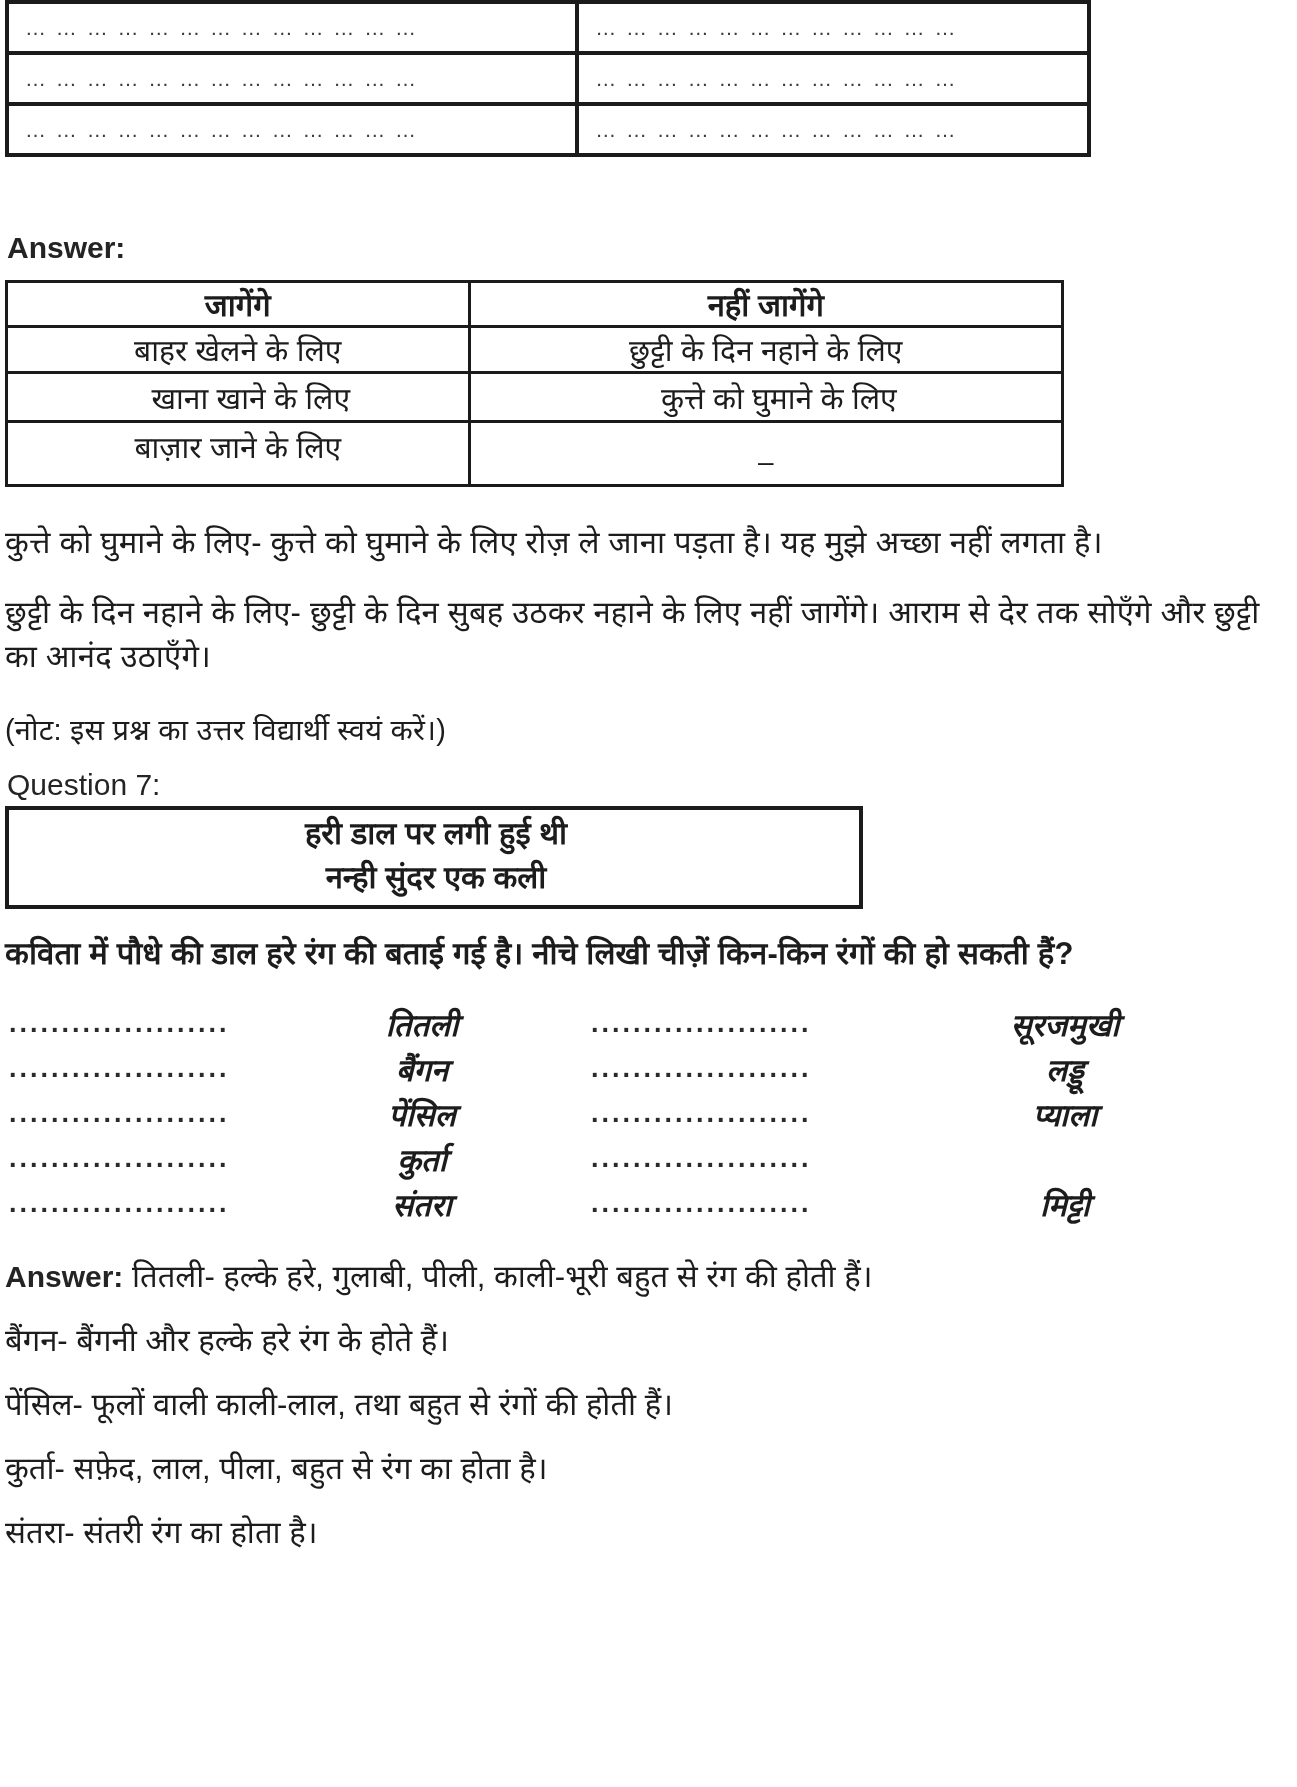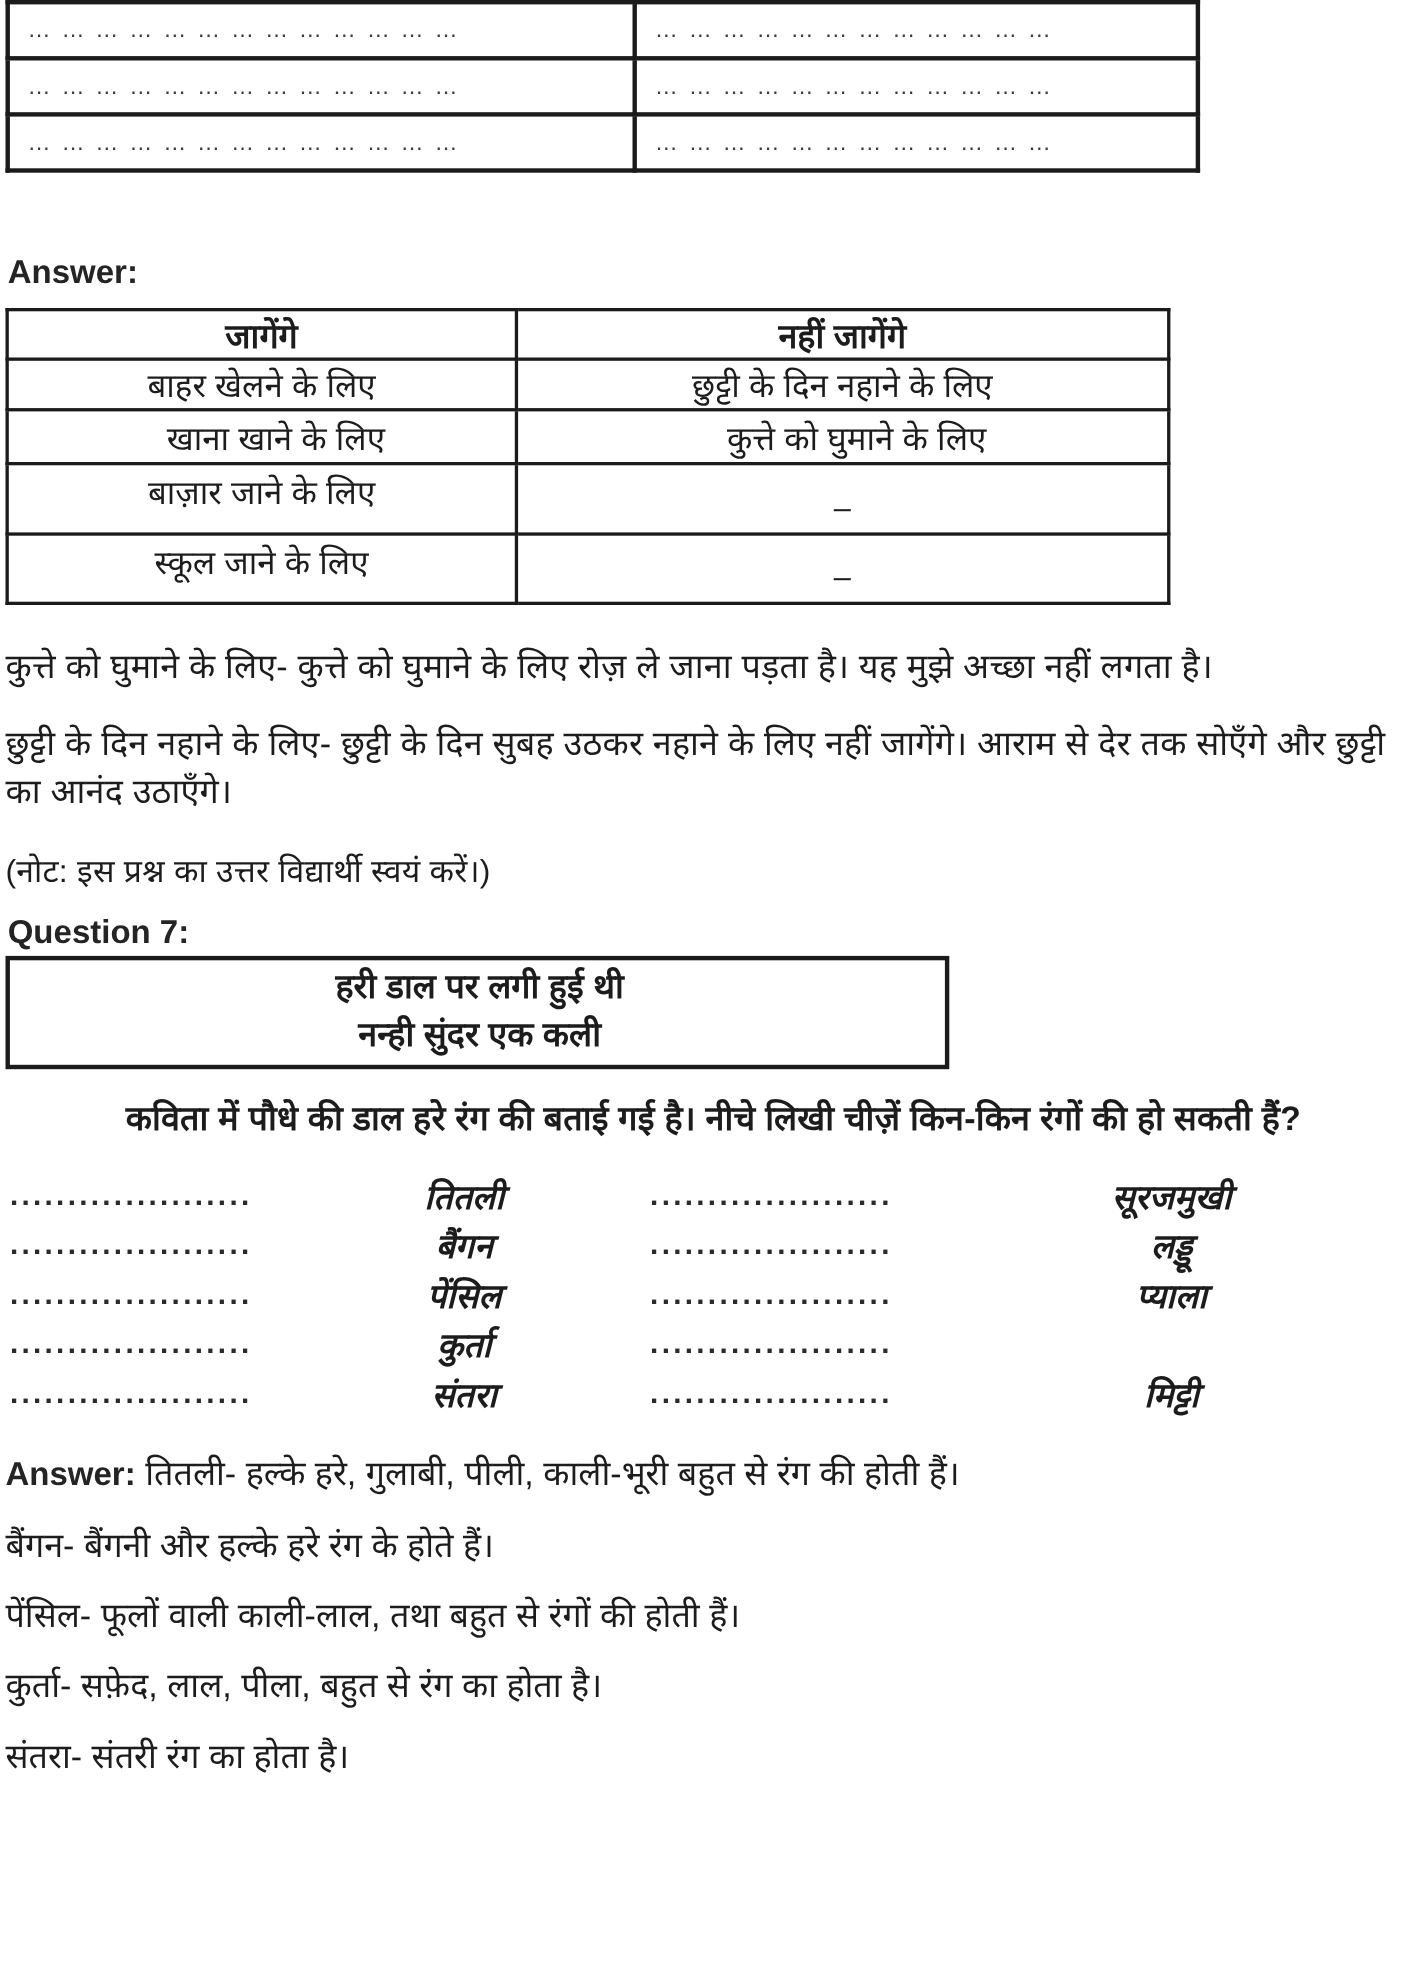--- a/index.html
+++ b/index.html
@@ -38,21 +38,21 @@
     margin: 76px 0 0 2px;
     font-size: 30px;
     line-height: 30px;
     font-weight: bold;
     color: #242424;
   }
   .q-heading {
     margin: 19px 0 0 2px;
     font-size: 30px;
     line-height: 30px;
-    font-weight: bold;
+    font-weight: normal;
     color: #242424;
   }
 
   
   .wake-table {
     margin-top: 17px;
     width: 1059px;
     border-collapse: collapse;
     table-layout: fixed;
     font-size: 30px;
@@ -91,21 +91,20 @@
     font-weight: bold;
     font-size: 31px;
     line-height: 1.4;
     padding: 2px 0 6px 4px;
   }
 
   .prompt {
     margin-top: 23px;
     width: 1287px;
     font-weight: bold;
-    text-align: center;
   }
 
   
   .fill-list { margin-top: 25px; }
   .fill-row {
     display: grid;
     grid-template-columns: 252px 330px 248px 460px;
     align-items: center;
     height: 45px;
   }
@@ -179,24 +178,20 @@
       <tr class="r1">
         <td>बाहर खेलने के लिए</td>
         <td>छुट्टी के दिन नहाने के लिए</td>
       </tr>
       <tr class="r2">
         <td>खाना खाने के लिए</td>
         <td>कुत्ते को घुमाने के लिए</td>
       </tr>
       <tr class="r3">
         <td class="cell-top">बाज़ार जाने के लिए</td>
-        <td class="cell-dash">–</td>
-      </tr>
-      <tr class="r4">
-        <td class="cell-top">स्कूल जाने के लिए</td>
         <td class="cell-dash">–</td>
       </tr>
     </tbody>
   </table>
 
   <div class="para para-dog">कुत्ते को घुमाने के लिए- कुत्ते को घुमाने के लिए रोज़ ले जाना पड़ता है। यह मुझे अच्छा नहीं लगता है।</div>
   <div class="para para-holiday">छुट्टी के दिन नहाने के लिए- छुट्टी के दिन सुबह उठकर नहाने के लिए नहीं जागेंगे। आराम से देर तक सोएँगे और छुट्टी का आनंद उठाएँगे।</div>
   <div class="para para-note">(नोट: इस प्रश्न का उत्तर विद्यार्थी स्वयं करें।)</div>
 
   <div class="q-heading">Question 7:</div>

